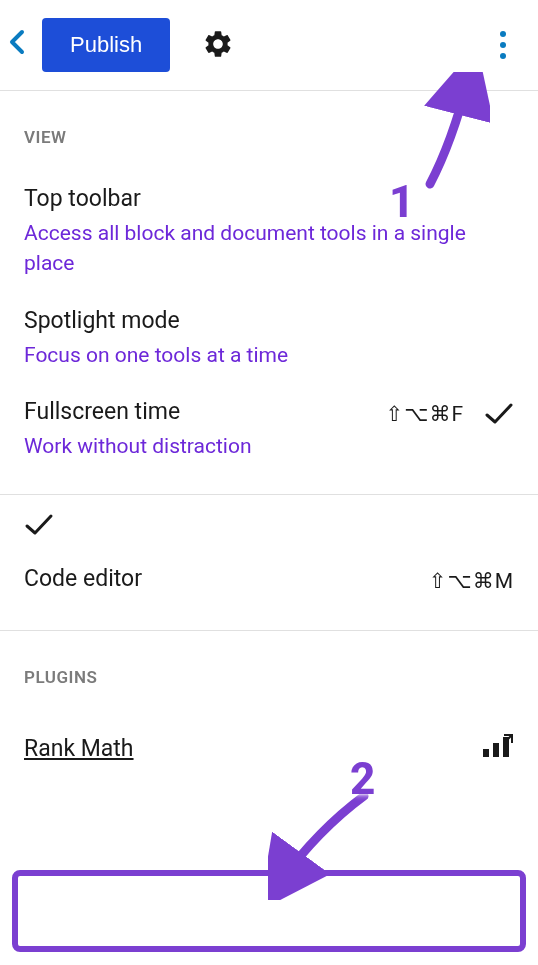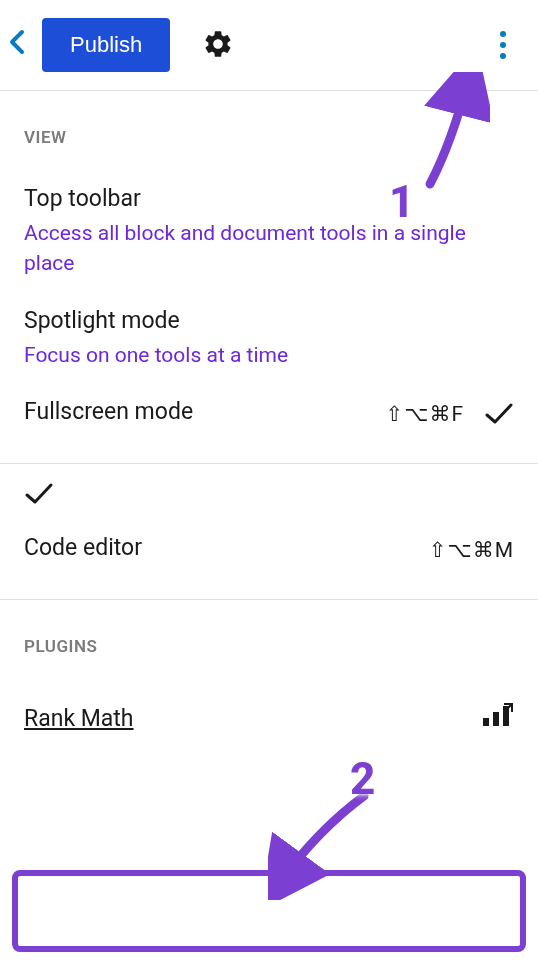--- a/index.html
+++ b/index.html
@@ -206,21 +206,22 @@
 
   <div class="menu-item">
     <div class="menu-item-body">
       <div class="menu-title">Spotlight mode</div>
       <div class="menu-desc">Focus on one tools at a time</div>
     </div>
   </div>
 
   <div class="menu-item">
     <div class="menu-item-body">
-      <div class="menu-title">Fullscreen mode</div>
+      <div class="menu-title">Fullscreen time</div>
+      <div class="menu-desc">Work without distraction</div>
     </div>
     <div class="menu-right">
       <span class="shortcut">⇧⌥⌘F</span>
       <span class="check-icon">
         <svg width="30" height="24" viewBox="0 0 30 24">
             <path d="M3 13 L11 20 L27 3" stroke="#1a1a1a" stroke-width="3" fill="none" stroke-linecap="round" stroke-linejoin="round"></path>
           </svg>
       </span>
     </div>
   </div>

